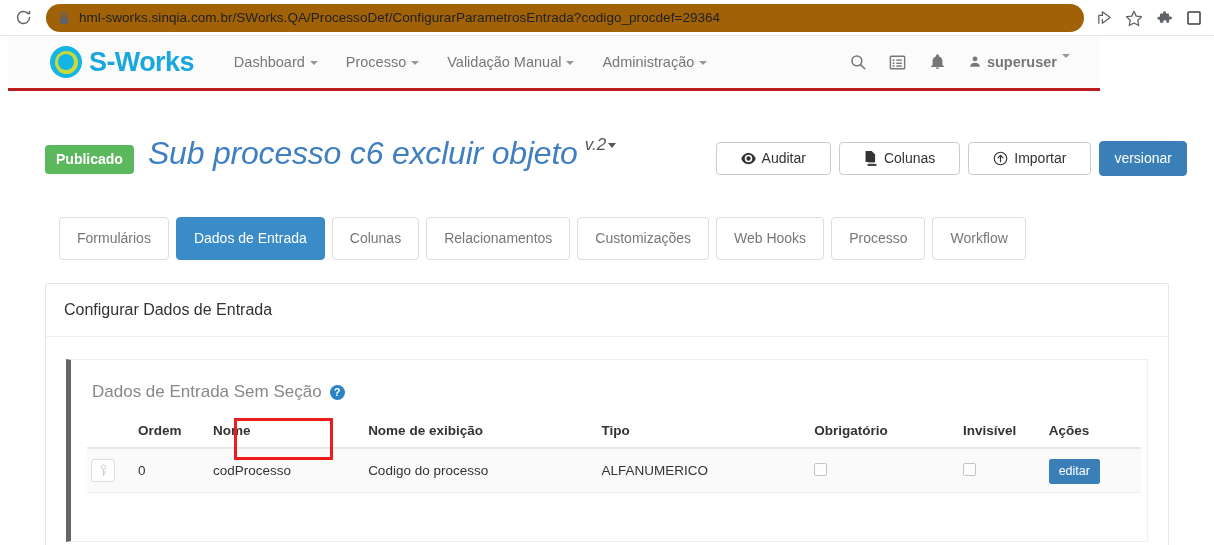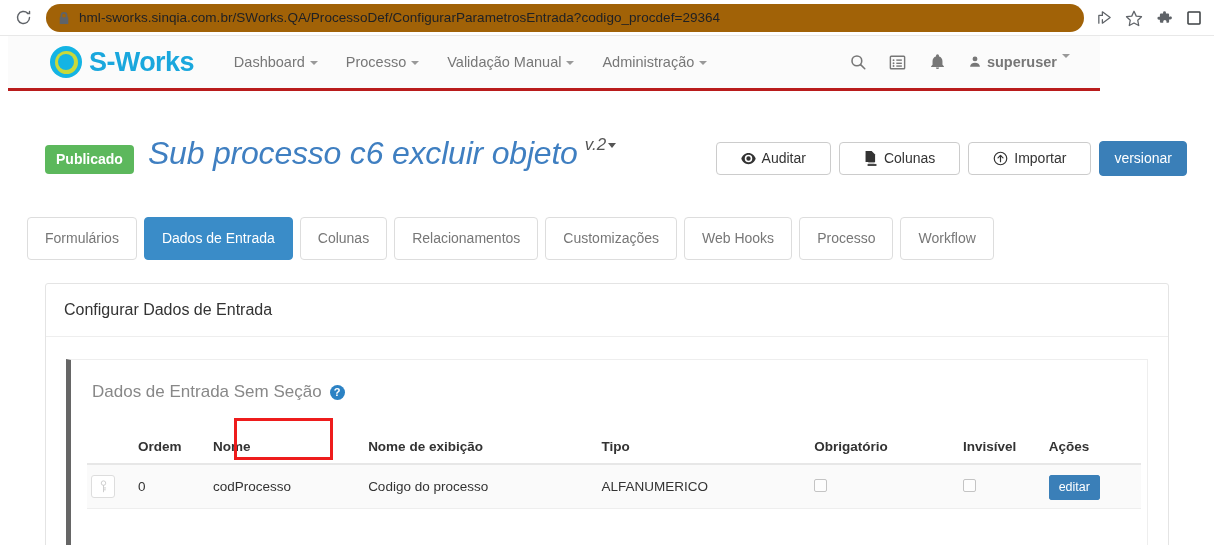--- a/index.html
+++ b/index.html
@@ -192,21 +192,21 @@
     font-size: 14px;
     color: #ffffff;
     padding: 8px 14px 9px;
     cursor: pointer;
     white-space: nowrap;
   }
 
   
   .tabs {
     display: flex; align-items: center;
-    padding: 0 27px;
+    padding: 0 59px;
     margin-top: 41px;
     gap: 7px;
   }
   .tab {
     background: #ffffff;
     border: 1px solid #dddddd;
     border-radius: 4px;
     font-size: 14px;
     color: #777777;
     padding: 12px 17px 13px;
@@ -257,21 +257,21 @@
     align-items: center; justify-content: center;
     margin-left: 8px;
     cursor: pointer;
   }
 
   
   table.dt {
     width: calc(100% - 22px);
     margin-left: 16px;
     border-collapse: collapse;
-    margin-top: 31px;
+    margin-top: 15px;
   }
   table.dt th {
     font-size: 13.5px;
     color: #333333;
     font-weight: bold;
     text-align: left;
     padding: 6px 4px 9px;
     border-bottom: 2px solid #e7e7e7;
   }
   table.dt td {

